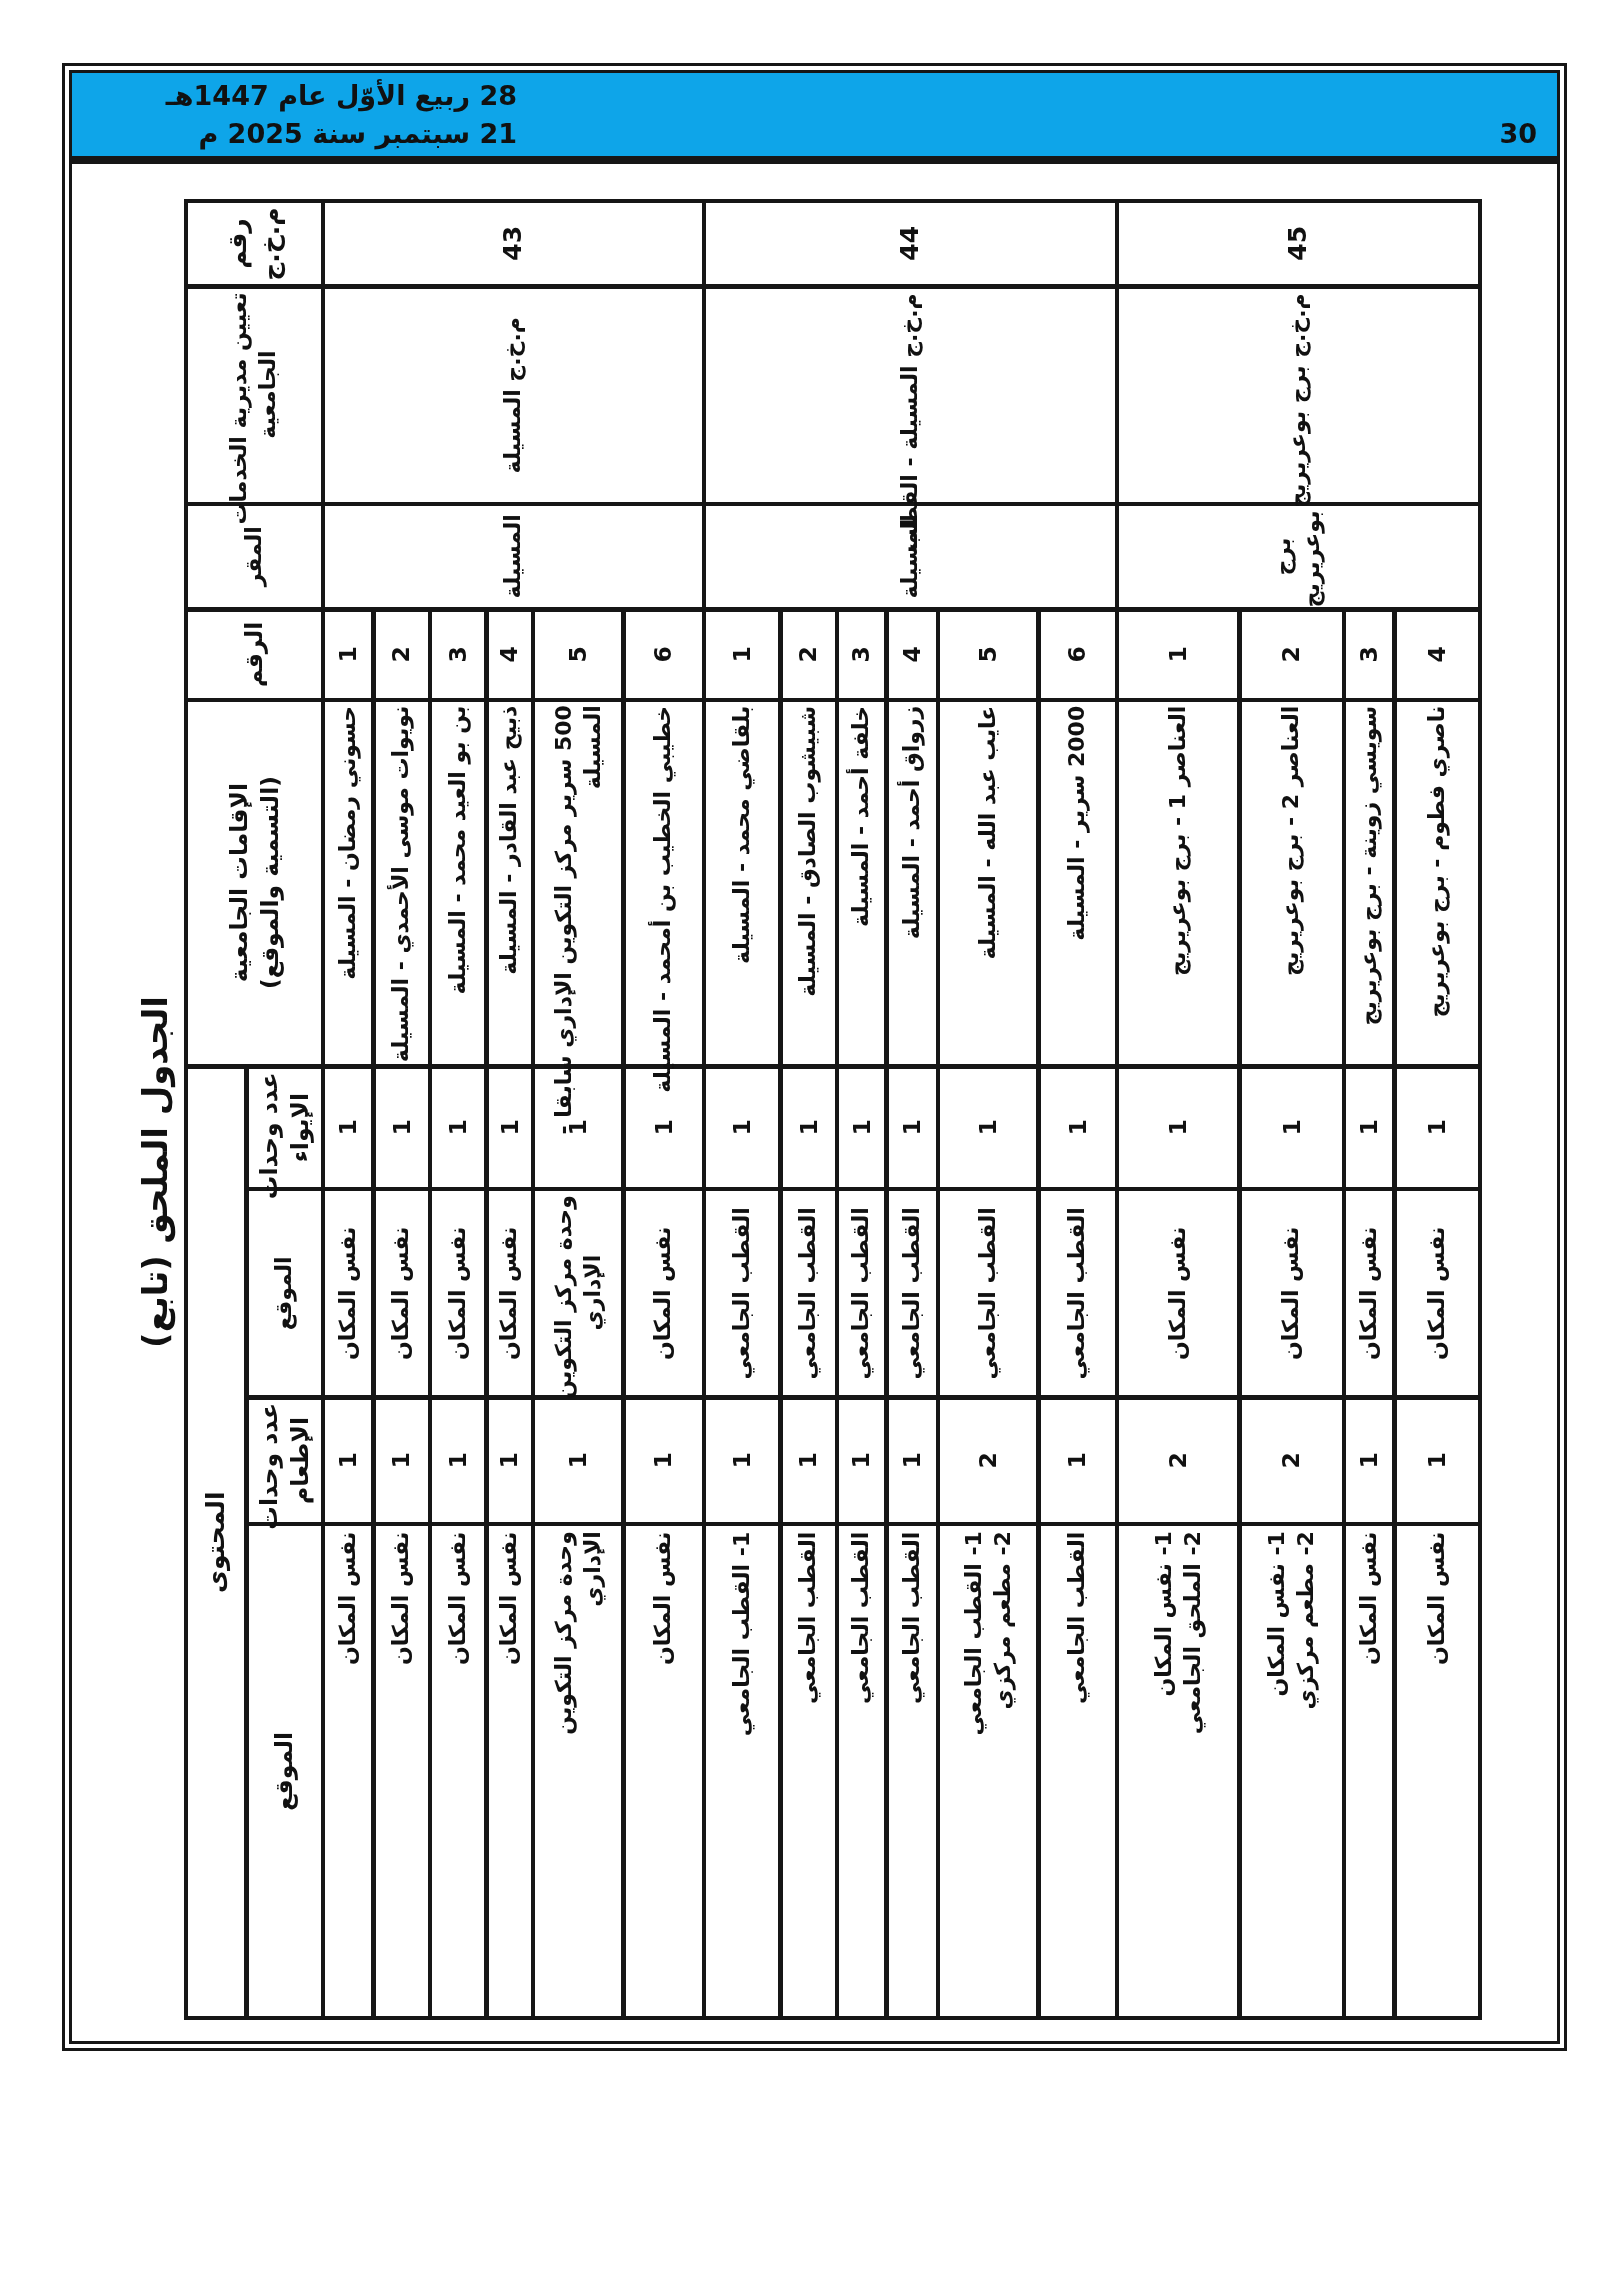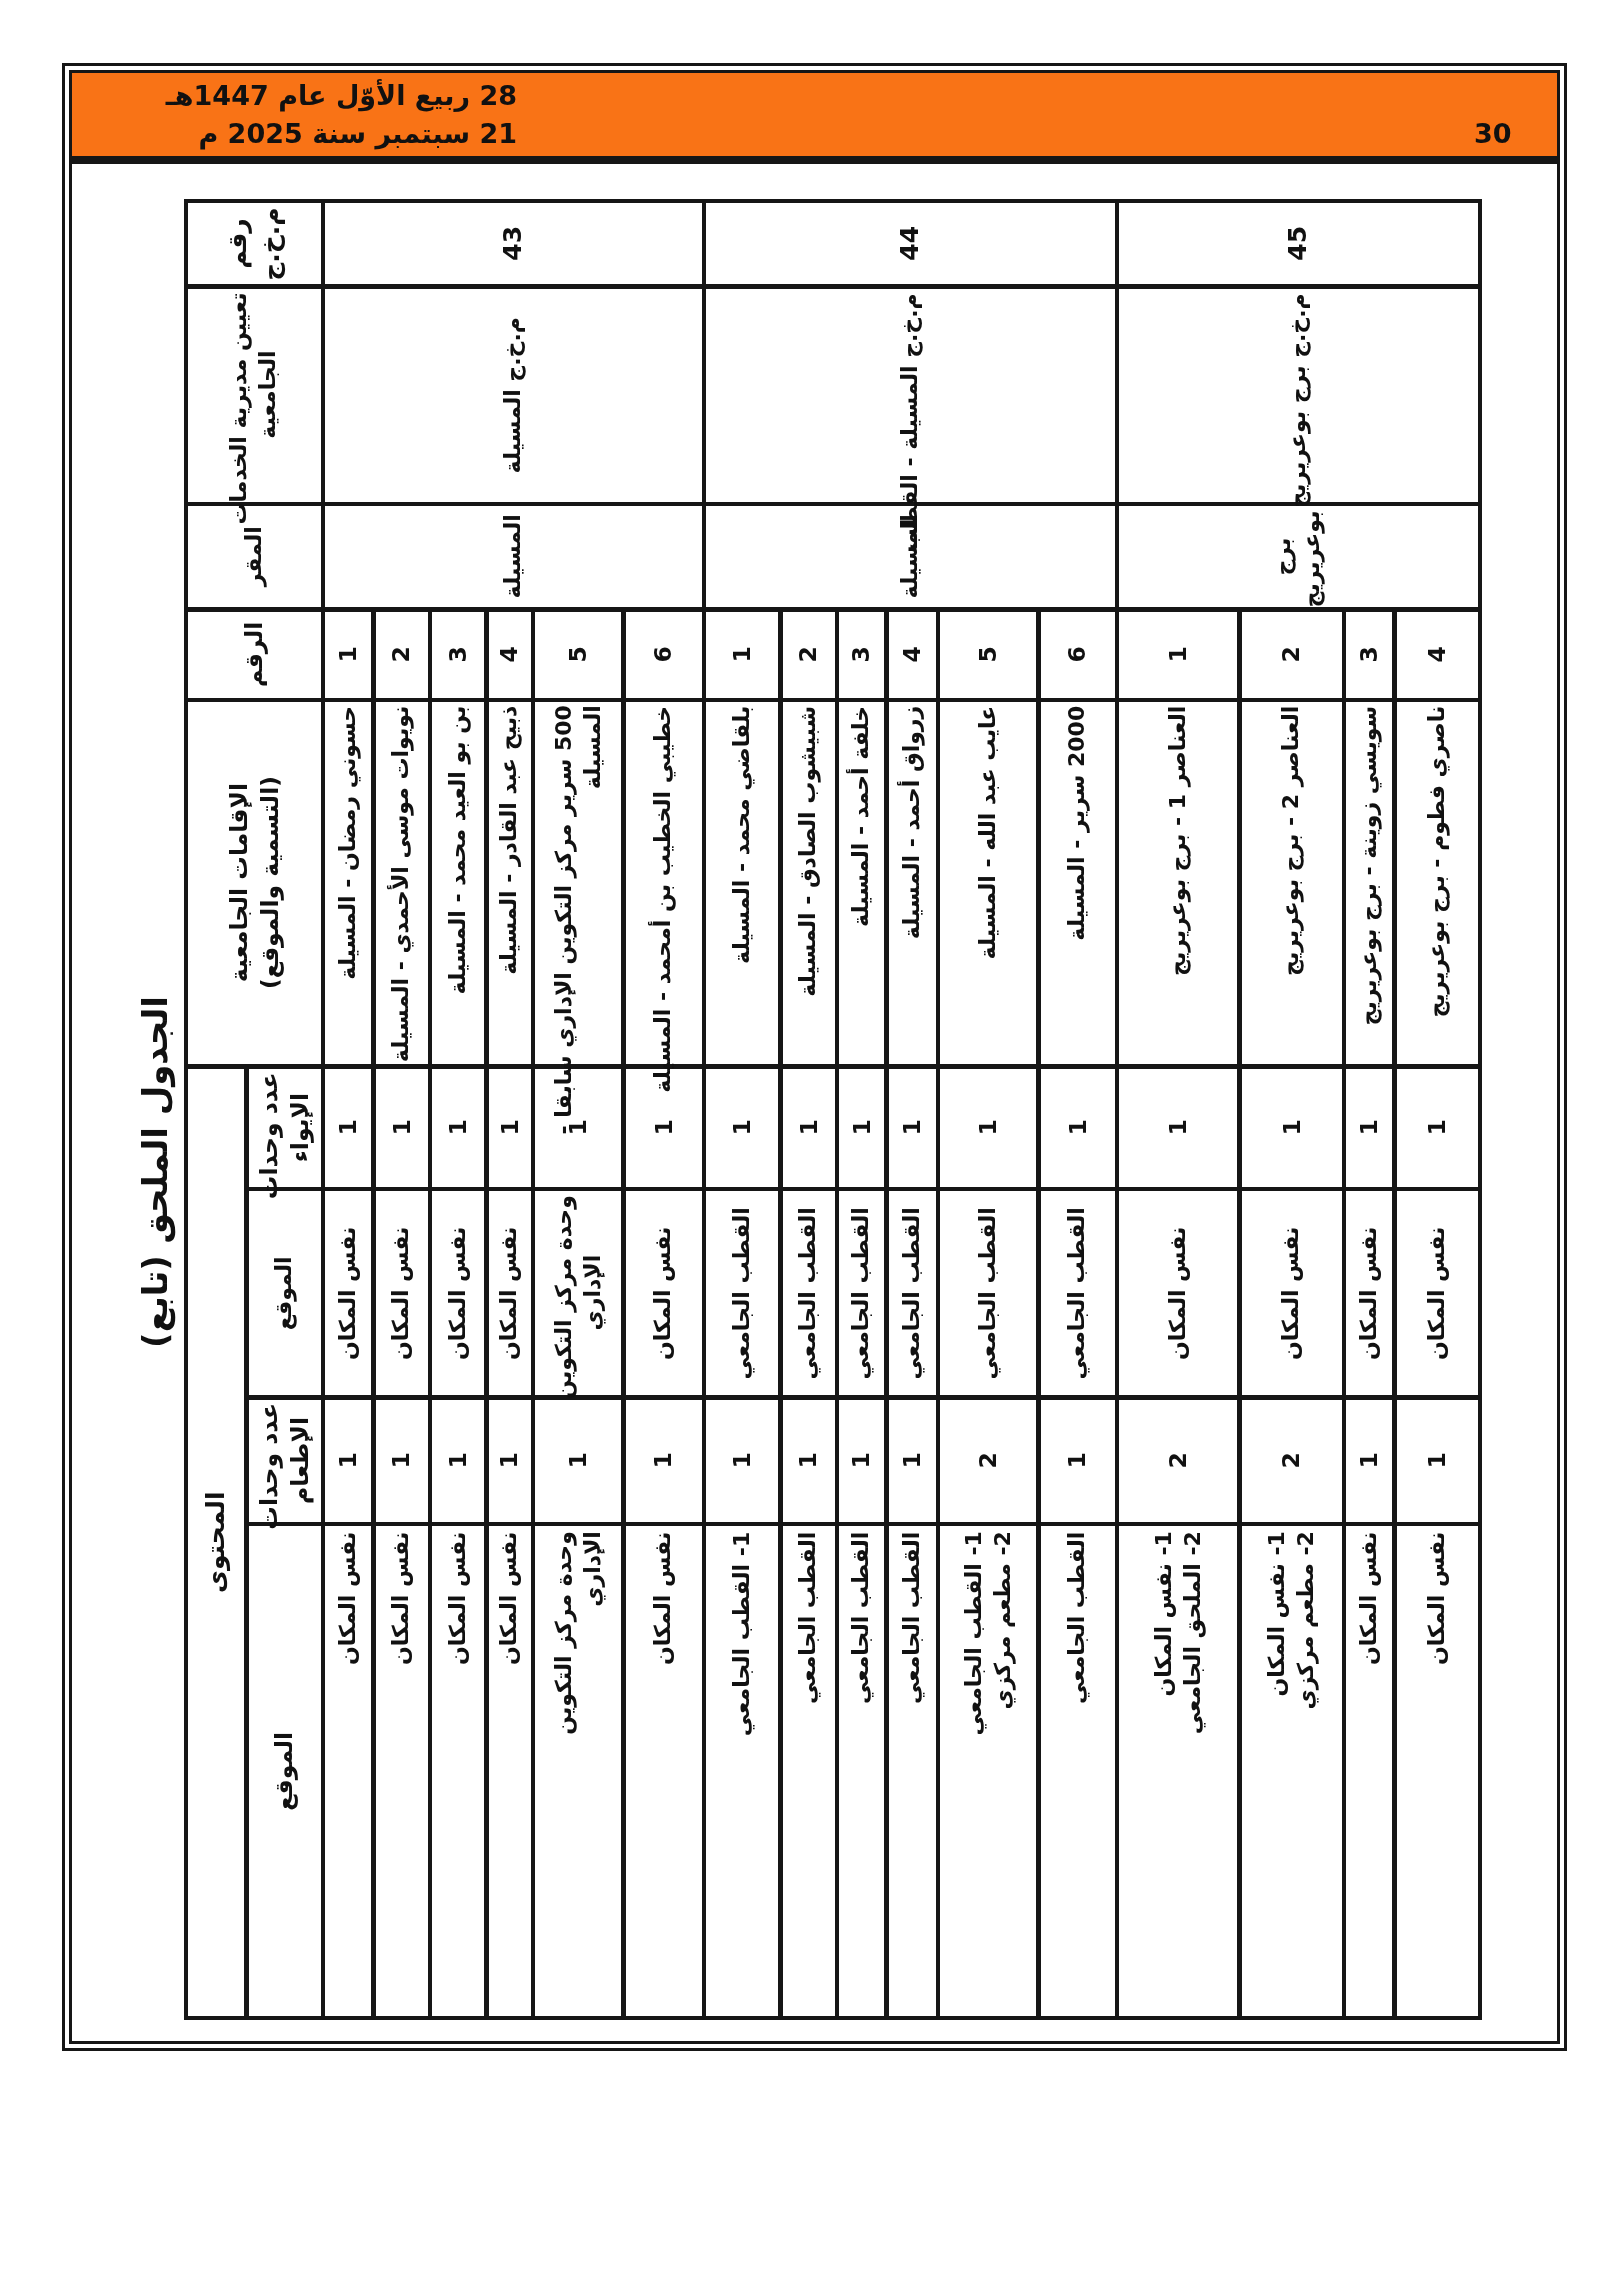--- a/index.html
+++ b/index.html
@@ -7,34 +7,34 @@
     width:1615px;height:2285px;position:relative;background:#ffffff;
     font-family:"DejaVu Sans","Liberation Sans",sans-serif;
     color:#111;
   }
   .page-box{
     position:absolute;left:62px;top:63px;width:1505px;height:1988px;
     border:10px double #161616;background:#fff;box-sizing:border-box;
   }
   .band{
     position:absolute;left:0;top:0;right:0;height:83px;
-    background:#f97316;border-bottom:8.1px solid #161616;
+    background:#0ea5e9;border-bottom:8.1px solid #161616;
     display:flex;align-items:center;justify-content:space-between;
     padding:0 20px;box-sizing:content-box;
   }
   .band .dates{
     width:425px;text-align:right;direction:rtl;
     font-weight:bold;font-size:27px;line-height:1.4;white-space:pre;
   }
   .band .jtitle{
     flex:1;text-align:center;direction:rtl;
     font-weight:bold;font-size:30px;
   }
   .band .pnum{
-    width:63px;text-align:left;font-weight:bold;font-size:27px;margin-top:37px;
+    width:63px;text-align:right;font-weight:bold;font-size:27px;margin-top:37px;
   }
   .side-title{
     position:absolute;left:-116px;top:1151px;width:543px;height:42px;
     text-align:center;transform:rotate(-90deg);
     font-weight:bold;font-size:34px;direction:rtl;white-space:nowrap;
   }
   .rtable{
     position:absolute;left:184px;top:199px;
     display:grid;gap:4.5px;background:#161616;border:4.5px solid #161616;
   }

